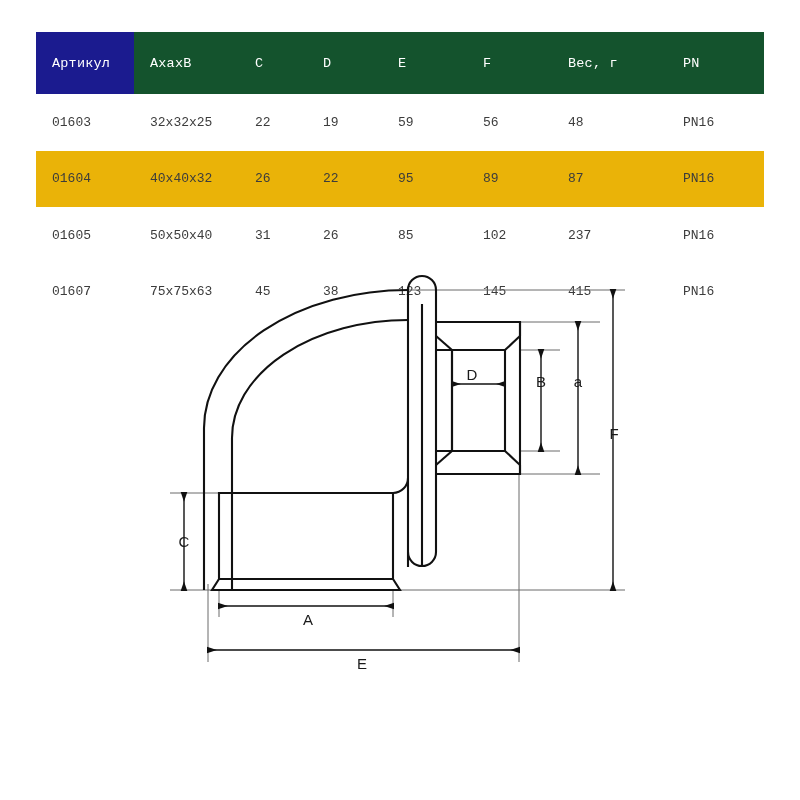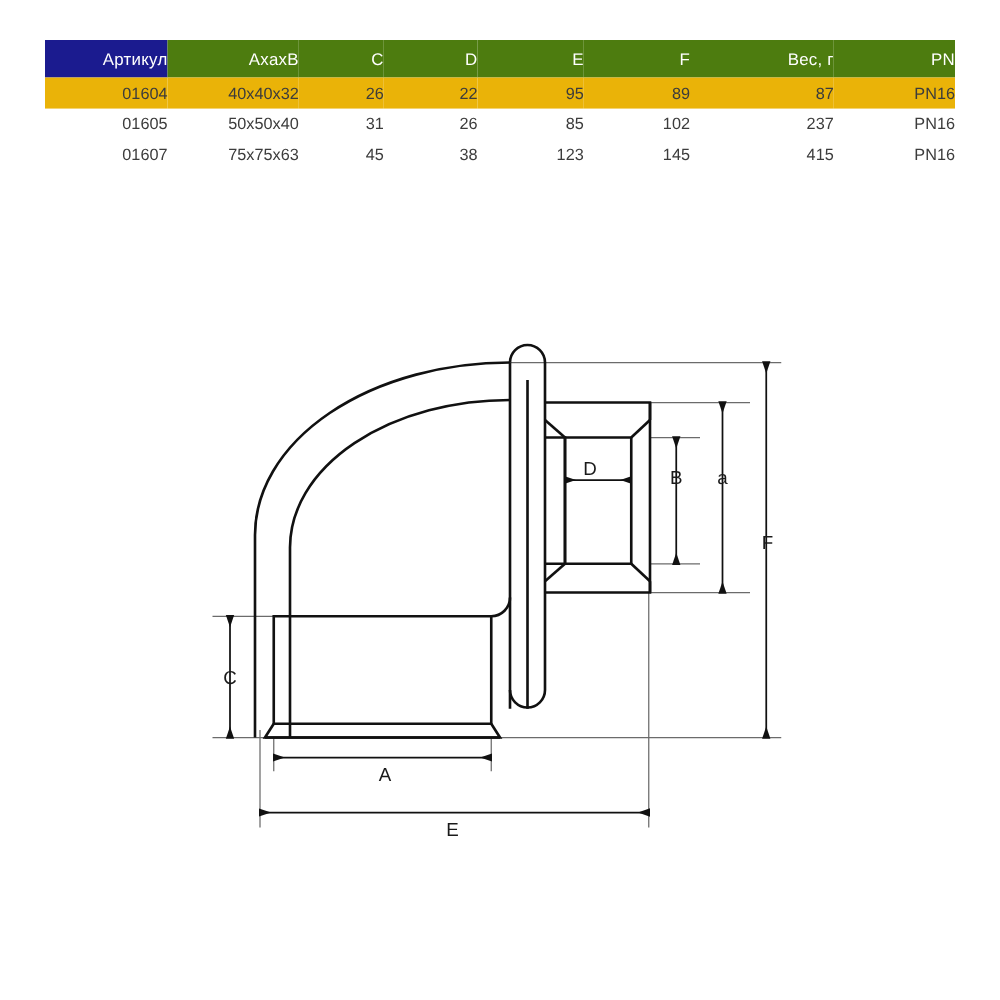--- a/index.html
+++ b/index.html
@@ -22,28 +22,29 @@
     top: 32px;
     width: 728px;
   }
   table.spec {
     border-collapse: collapse;
     width: 728px;
     table-layout: fixed;
   }
   table.spec th,
   table.spec td {
-    text-align: right;
+    text-align: left;
     vertical-align: middle;
     border: 0;
-    padding: 0;
+    padding: 16px;
+    font-family: Liberation Mono, monospace;
   }
   table.spec thead th {
     height: 30px;
-    background: #4d7c0f;
+    background: #14532d;
     color: #ffffff;
     font-size: 13.5px;
     font-weight: normal;
     letter-spacing: 0.2px;
   }
   table.spec thead th.article-head {
     background: #1b1b8f;
     color: #ffffff;
   }
   table.spec tbody td {
@@ -106,20 +107,30 @@
         <th>AxaxB</th>
         <th>C</th>
         <th>D</th>
         <th>E</th>
         <th>F</th>
         <th>Вес, г</th>
         <th>PN</th>
       </tr>
     </thead>
     <tbody>
+      <tr class="odd">
+        <td>01603</td>
+        <td>32x32x25</td>
+        <td>22</td>
+        <td>19</td>
+        <td>59</td>
+        <td>56</td>
+        <td>48</td>
+        <td>PN16</td>
+      </tr>
       <tr class="even">
         <td>01604</td>
         <td>40x40x32</td>
         <td>26</td>
         <td>22</td>
         <td>95</td>
         <td>89</td>
         <td>87</td>
         <td>PN16</td>
       </tr>

